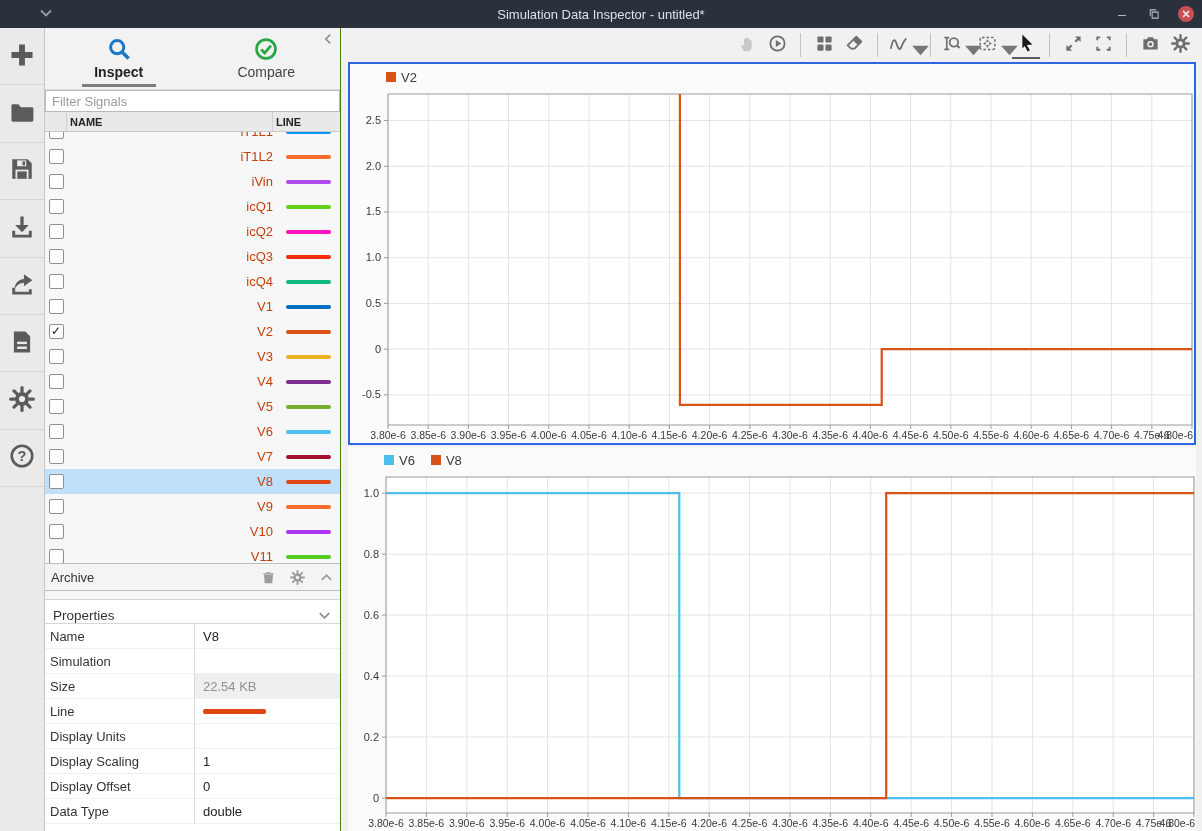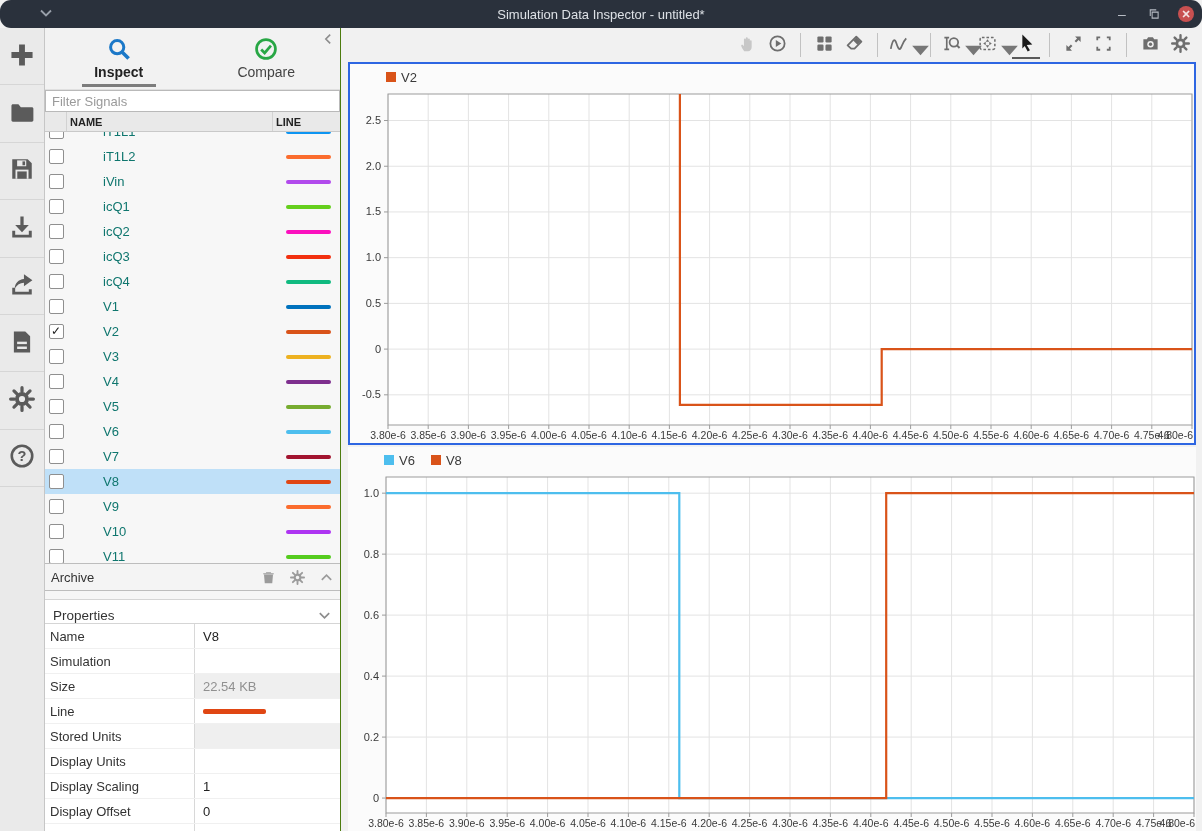--- a/index.html
+++ b/index.html
@@ -1,21 +1,21 @@
 <!DOCTYPE html>
 <html><head>
 <meta charset="utf-8">
 <style>
   * { margin:0; padding:0; box-sizing:border-box; }
   html,body { width:1202px; height:831px; overflow:hidden;
     font-family:"Liberation Sans", sans-serif; font-size:13px; color:#333; }
   .window { width:1202px; height:831px; background:#F1F1F1; position:relative; display:flex; flex-direction:column; }
 
   
-  .titlebar { height:28px; background:#2A313C; display:flex; align-items:center; position:relative; flex:0 0 28px;border-radius:11px; }
+  .titlebar { height:28px; background:#2A313C; display:flex; align-items:center; position:relative; flex:0 0 28px; }
   .tb-chevron { position:absolute; left:38px; top:5px; color:#99A0AA; width:16px; height:16px; }
   .tb-title { flex:1; text-align:center; color:#DDE1E6; font-size:13px; }
   .tb-controls { position:absolute; right:8px; top:0; height:28px; display:flex; align-items:center; gap:16px; }
   .tb-btn { color:#B7BCC4; font-size:14px; width:16px; height:16px; display:flex; align-items:center; justify-content:center; cursor:default; }
   .tb-close { background:#C85050; border-radius:50%; width:16px; height:16px; color:#F4E3E3; font-size:11px; font-weight:bold; }
 
   
   .app { flex:1; display:flex; height:803px; }
 
   
@@ -43,21 +43,21 @@
   .col-check { width:22px; border-right:1px solid #D2D2D2; height:100%; }
   .col-name { flex:1; padding-left:3px; border-right:1px solid #D2D2D2; height:100%; display:flex; align-items:center; }
   .col-line { width:67px; padding-left:3px; height:100%; display:flex; align-items:center; }
 
   .rows { height:431px; overflow:hidden; flex:0 0 431px; background:#F7F7F7; }
   .srow { height:25px; display:flex; align-items:center; cursor:pointer; }
   .srow.partial-top { margin-top:-13px; }
   .srow.selected { background:#BFE0F8; }
   .srow-check { width:22px; display:flex; justify-content:center; }
   .cbox { width:15px; height:15px; background:#fff; border:1px solid #8F8F8F; border-radius:2px; font-size:12px; line-height:13px; text-align:center; color:#222; }
-  .srow-name { flex:1; padding-left:36px; color:#0f766e; }
+  .srow-name { flex:1; padding-left:36px; color:#c2410c;text-align:right; }
   .srow-line { width:67px; display:flex; align-items:center; }
   .lswatch { width:45px; height:4px; border-radius:2px; margin-left:13px; }
 
   .archive-bar { height:23px; background:#F4F4F4; border-top:1px solid #BDBDBD; border-bottom:1px solid #BDBDBD; display:flex; align-items:center; padding:13px 6px; flex:0 0 23px; }
   .archive-label { flex:1; color:#333; }
   .abar-ic { width:15px; height:15px; color:#9B9B9B; margin-left:14px; cursor:pointer; }
 
   .props-gap { height:8px; flex:0 0 8px; background:#F6F6F6; }
   .props-header { height:25px; background:#FFF; border-top:1px solid #D5D5D5; border-bottom:1px solid #D5D5D5; display:flex; align-items:flex-end; padding:0 8px; flex:0 0 25px; }
   .props-label { flex:1; color:#333; font-size:13.5px; }
@@ -417,24 +417,20 @@
           </div>
           <div class="prow">
             <div class="prow-label">Size</div>
             <div class="prow-value muted">22.54 KB</div>
           </div>
           <div class="prow">
             <div class="prow-label">Line</div>
             <div class="prow-value">
               <div class="pswatch" style="background: rgb(224, 70, 19);"></div>
             </div>
-          </div>
-          <div class="prow">
-            <div class="prow-label">Stored Units</div>
-            <div class="prow-value muted"></div>
           </div>
           <div class="prow">
             <div class="prow-label">Display Units</div>
             <div class="prow-value"></div>
           </div>
           <div class="prow">
             <div class="prow-label">Display Scaling</div>
             <div class="prow-value">1</div>
           </div>
           <div class="prow">

